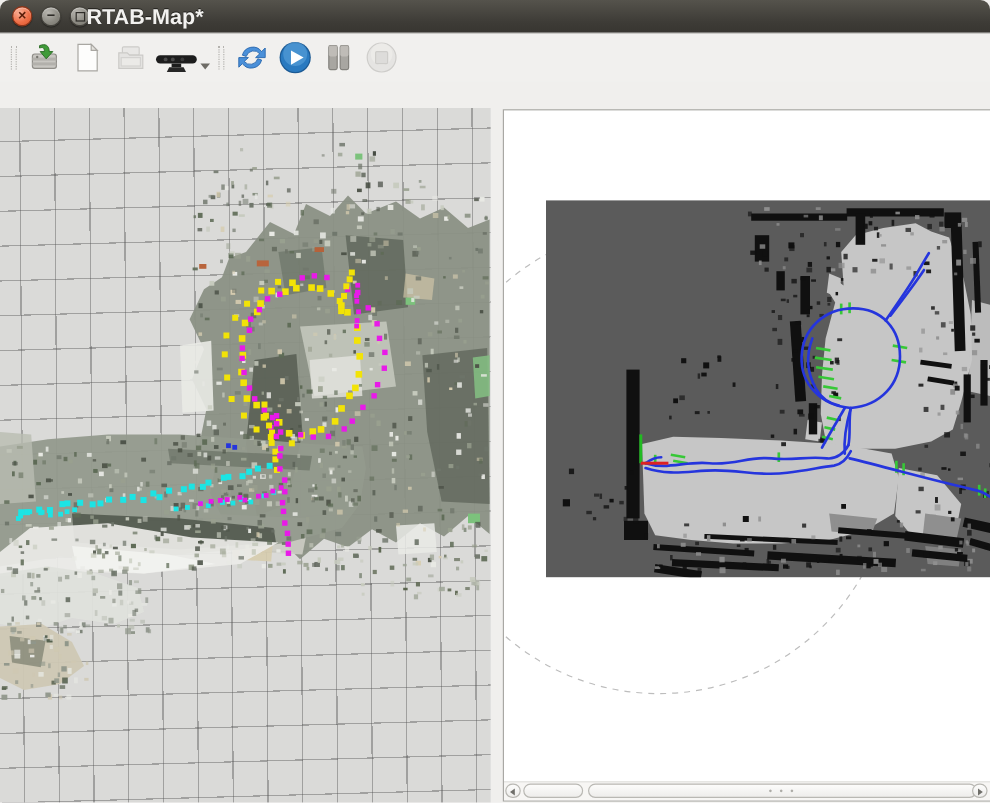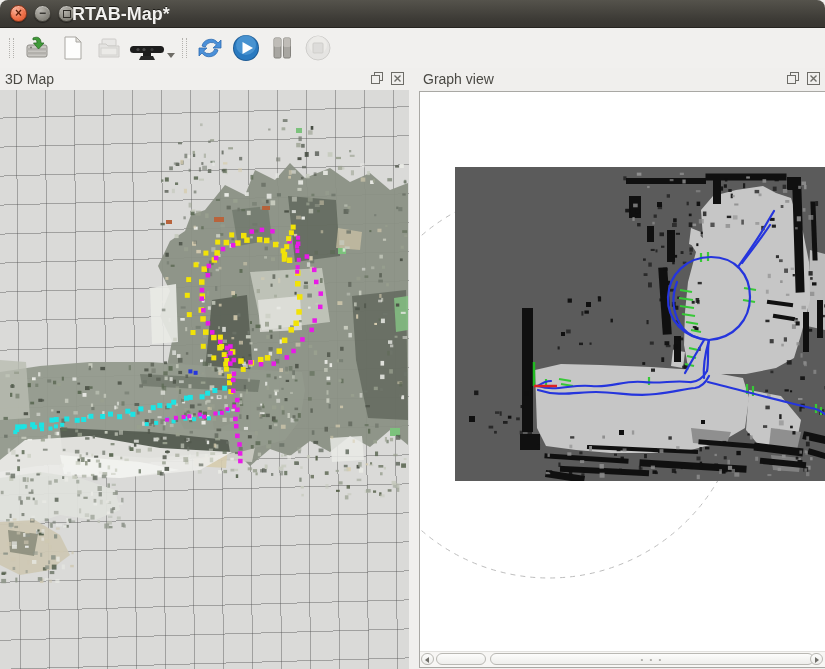--- a/index.html
+++ b/index.html
@@ -154,37 +154,20 @@
         <svg width="26" height="26" viewBox="0 0 26 26">
           <circle cx="13" cy="13" r="12" fill="#dddcd8" stroke="#b3b1ac"></circle>
           <circle cx="13" cy="10" r="9" fill="#eceae6" opacity="0.8"></circle>
           <rect x="8" y="8" width="10" height="10" rx="1" fill="#cfcdc8" stroke="#b3b1ac"></rect>
         </svg>
       </span>
     </div>
   </div>
 
   <div class="dock3d">
-    <div class="dock-title">
-      <span>3D Map</span>
-      <span class="dt-btns">
-        <span class="dt-btn">
-          <svg width="13" height="13" viewBox="0 0 13 13">
-            <rect x="3.5" y="0.5" width="8" height="8" fill="none" stroke="#6d6c67"></rect>
-            <rect x="0.5" y="3.5" width="8" height="8" fill="#f0efed" stroke="#6d6c67"></rect>
-          </svg>
-        </span>
-        <span class="dt-btn">
-          <svg width="13" height="13" viewBox="0 0 13 13">
-            <rect x="0.5" y="0.5" width="12" height="12" fill="none" stroke="#6d6c67"></rect>
-            <path d="M3.5 3.5 L9.5 9.5 M9.5 3.5 L3.5 9.5" stroke="#6d6c67" stroke-width="1.4"></path>
-          </svg>
-        </span>
-      </span>
-    </div>
     <div class="viewport3d">
       <div class="grid3d"></div>
       <svg class="svg3d" width="409" height="579" viewBox="0 90 409 579">
         <g>
 
           <polygon points="205,210 225,185 245,195 255,170 275,180 290,163 305,178 330,168 350,182 370,173 390,190 408,183 408,445 390,430 370,447 350,436 330,452 310,441 290,456 270,449 250,466 235,451 215,461 200,446 185,431 175,411 180,386 166,371 172,341 160,316 170,291 158,266 170,241 185,231 191,215" fill="#8b9185" opacity="0.95"></polygon>
           <polygon points="212,300 247,295 252,360 240,420 214,430 205,370" fill="#4f564b" opacity="0.75"></polygon>
           <polygon points="288,196 336,200 340,256 295,262" fill="#4f564b" opacity="0.6"></polygon>
           <polygon points="352,296 406,290 408,420 368,418 356,360" fill="#5a6156" opacity="0.7"></polygon>
           <polygon points="232,210 268,206 272,240 238,246" fill="#667062" opacity="0.6"></polygon>
@@ -1248,37 +1231,20 @@
             <rect x="188.4" y="369.4" width="4" height="4" fill="#2535dd"></rect>
             <rect x="193.6" y="370.8" width="4" height="4" fill="#2535dd"></rect>
           </g>
       </svg>
     </div>
   </div>
 
   <div class="splitter"></div>
 
   <div class="dockgraph">
-    <div class="dock-title">
-      <span>Graph view</span>
-      <span class="dt-btns">
-        <span class="dt-btn">
-          <svg width="13" height="13" viewBox="0 0 13 13">
-            <rect x="3.5" y="0.5" width="8" height="8" fill="none" stroke="#6d6c67"></rect>
-            <rect x="0.5" y="3.5" width="8" height="8" fill="#f0efed" stroke="#6d6c67"></rect>
-          </svg>
-        </span>
-        <span class="dt-btn">
-          <svg width="13" height="13" viewBox="0 0 13 13">
-            <rect x="0.5" y="0.5" width="12" height="12" fill="none" stroke="#6d6c67"></rect>
-            <path d="M3.5 3.5 L9.5 9.5 M9.5 3.5 L3.5 9.5" stroke="#6d6c67" stroke-width="1.4"></path>
-          </svg>
-        </span>
-      </span>
-    </div>
     <div class="graphframe">
       <svg class="svggraph" width="409" height="575" viewBox="419 92 409 575">
         <defs>
           <clipPath id="mapclip">
               <rect x="454" y="167" width="371" height="314"></rect>
             </clipPath>
         </defs>
         <g id="dashedcircle">
             <circle cx="548" cy="383" r="195" fill="none" stroke="#bdbdbd" stroke-width="1" stroke-dasharray="5,5"></circle>
           </g>

